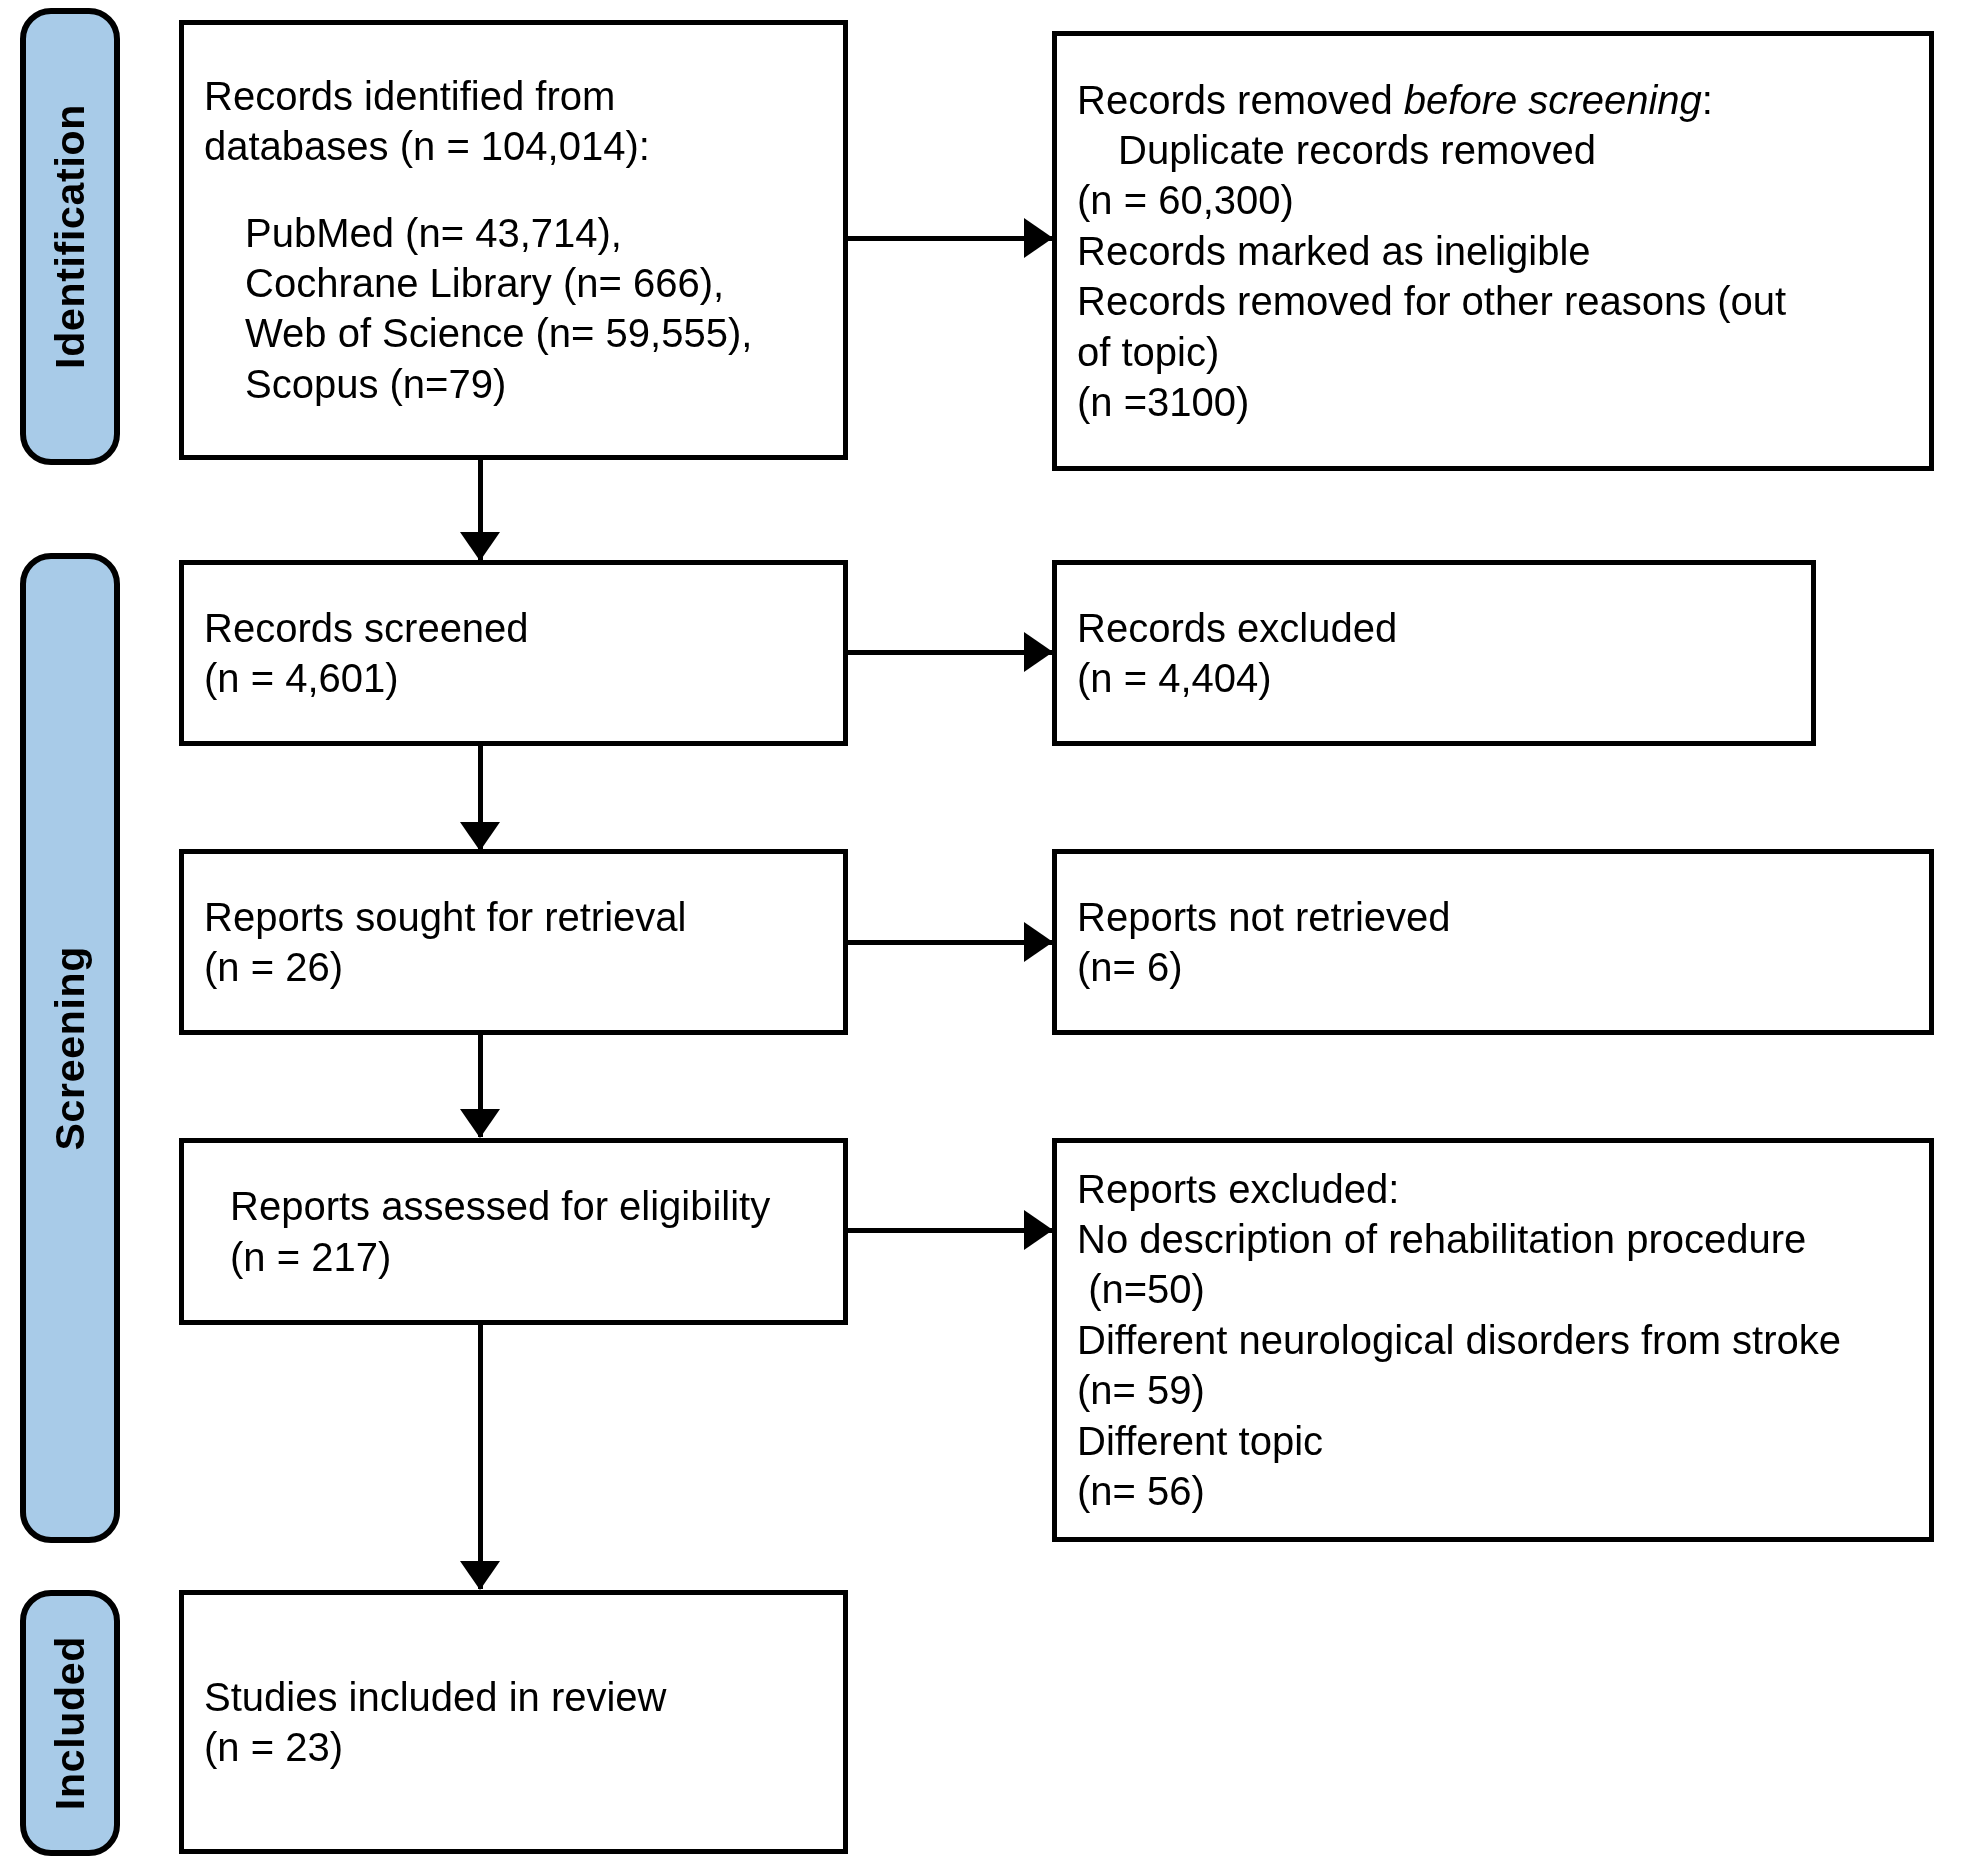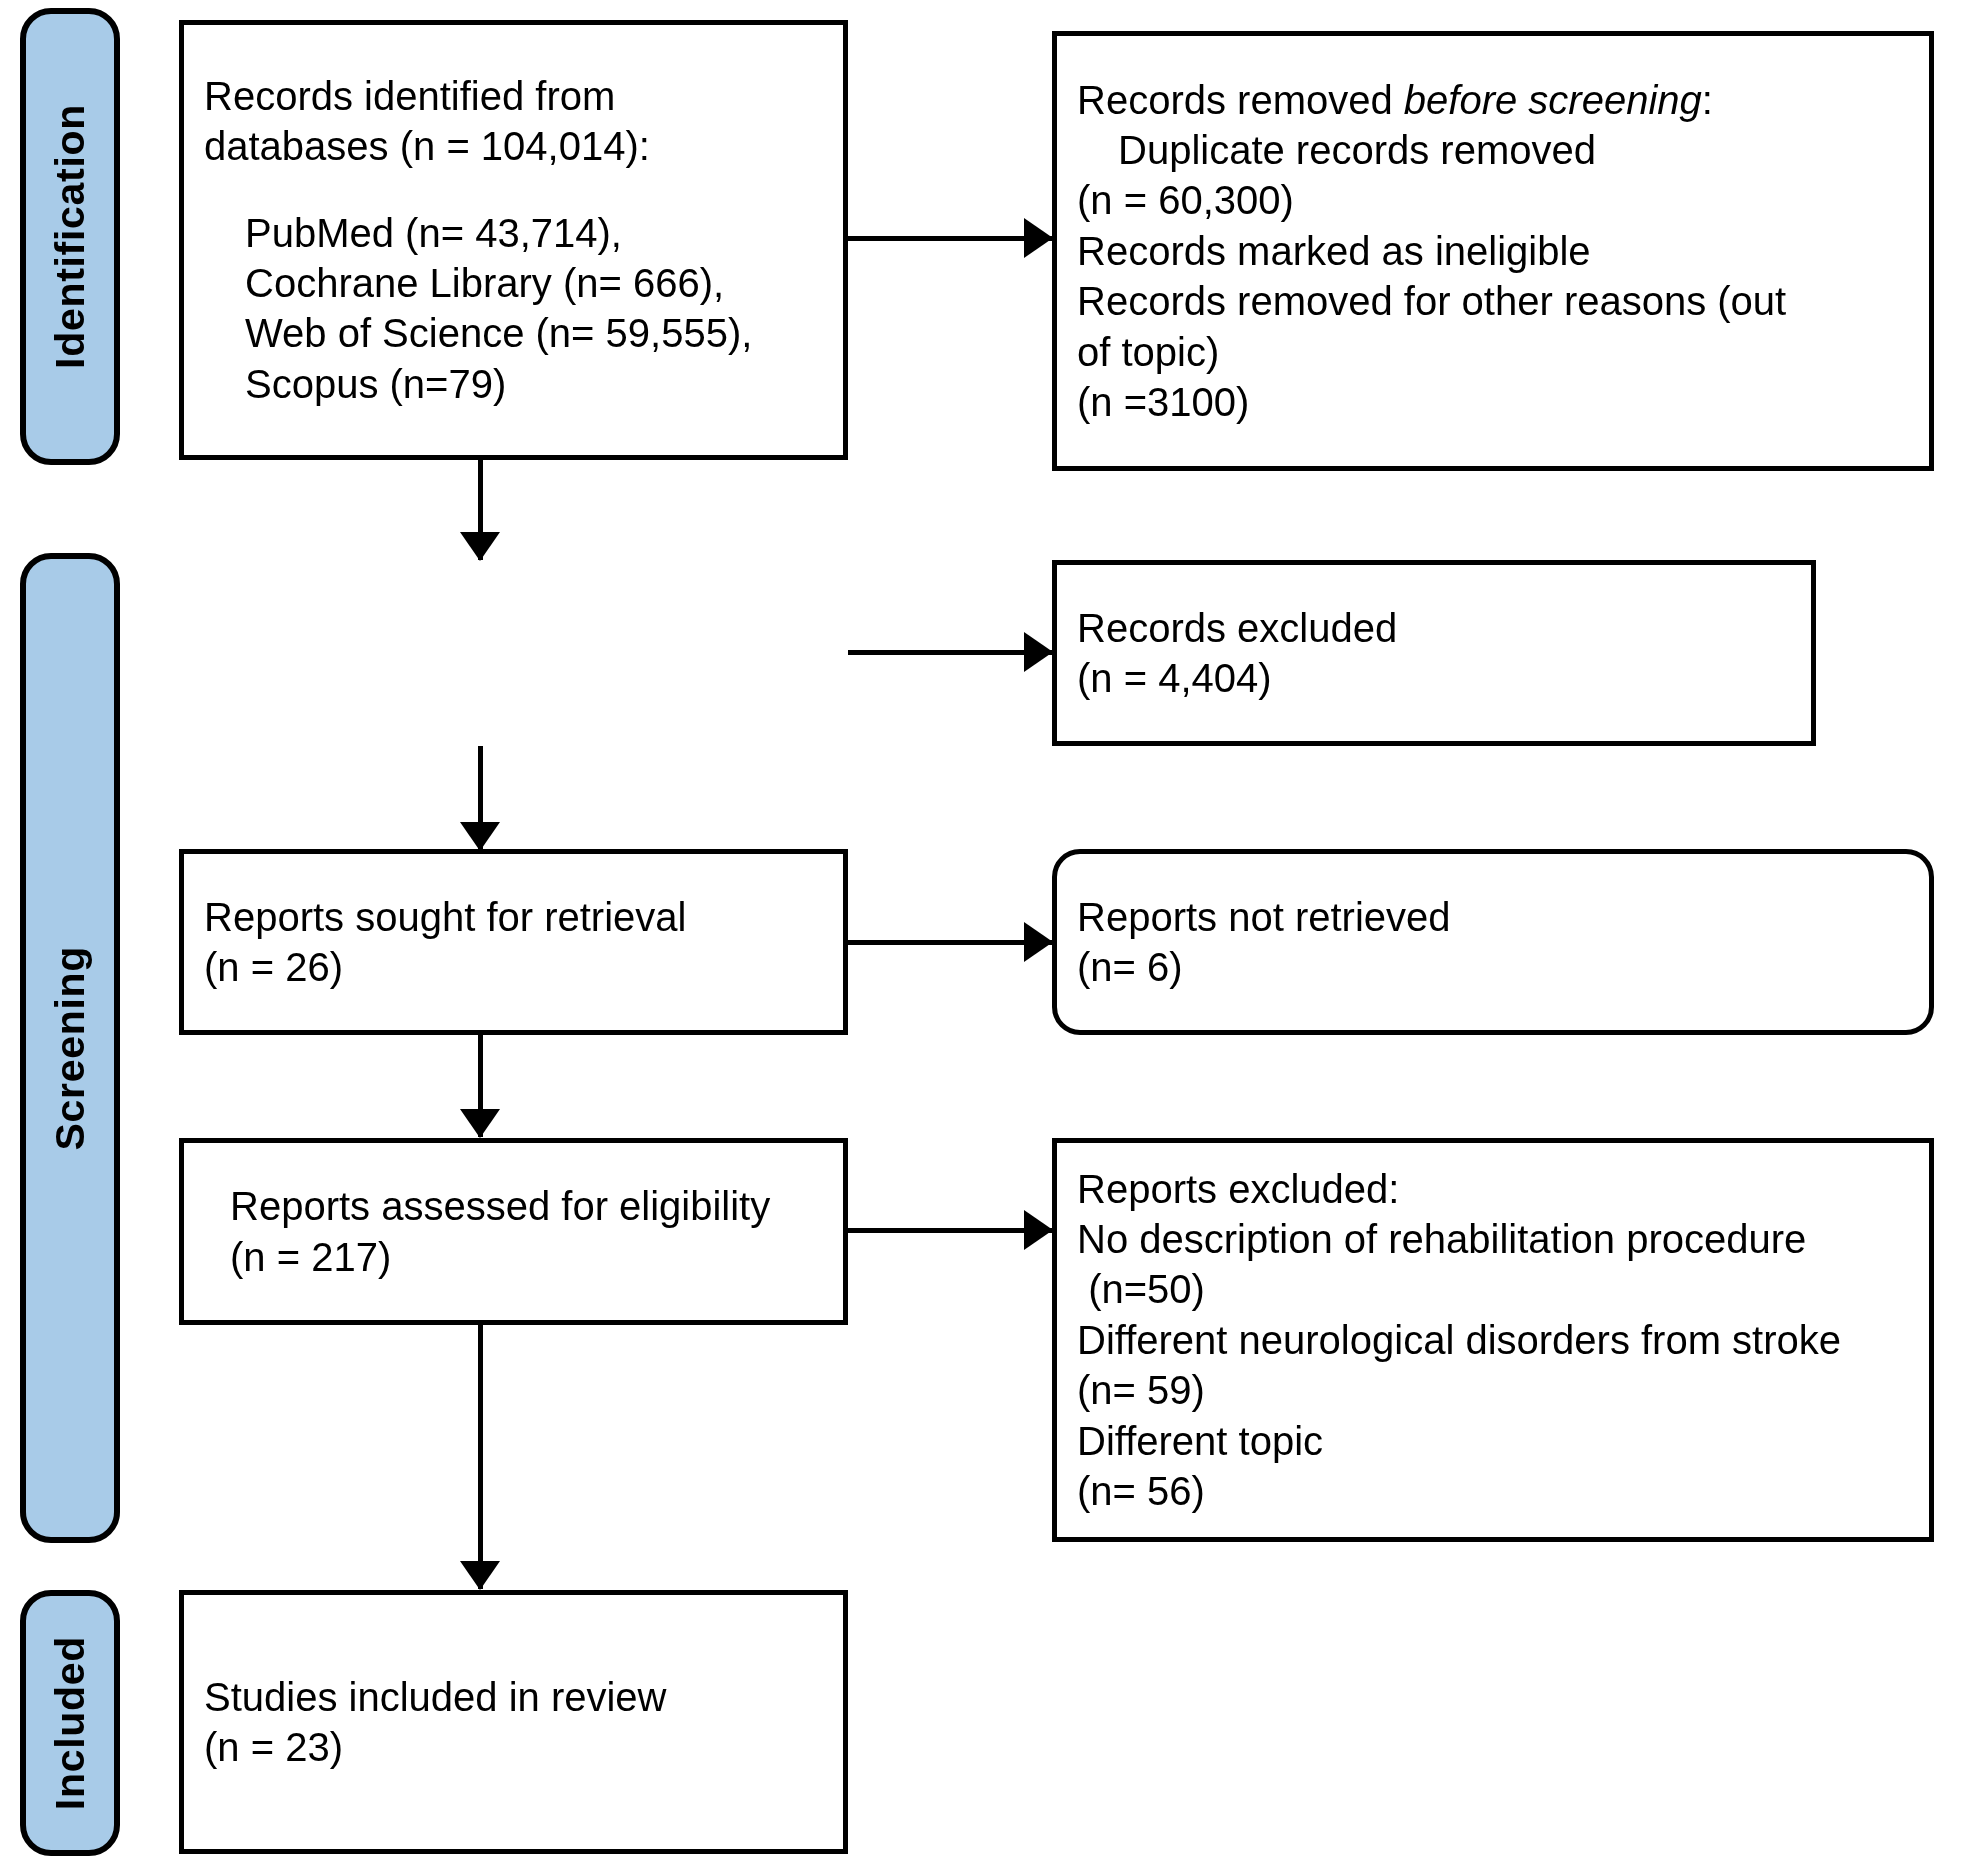--- a/index.html
+++ b/index.html
@@ -74,21 +74,21 @@
   
   #box-identified   { left: 179px; top: 20px;   width: 669px; height: 440px; }
   #box-screened     { left: 179px; top: 560px;  width: 669px; height: 186px; }
   #box-sought       { left: 179px; top: 849px; width: 669px; height: 186px; }
   #box-assessed     { left: 179px; top: 1138px; width: 669px; height: 187px; padding-left: 46px; }
   #box-included     { left: 179px; top: 1590px; width: 669px; height: 264px; }
 
   
   #box-removed      { left: 1052px; top: 31px;   width: 882px; height: 440px; }
   #box-rec-excluded { left: 1052px; top: 560px;  width: 764px; height: 186px; }
-  #box-not-retrieved{ left: 1052px; top: 849px; width: 882px; height: 186px; border-radius: 28px; }
+  #box-not-retrieved{ left: 1052px; top: 849px; width: 882px; height: 186px; }
   #box-rep-excluded { left: 1052px; top: 1138px; width: 882px; height: 404px; }
 
   
   .conn-v {
     position: absolute;
     width: 4.7px;
     background: #000000;
   }
   .conn-v .arrowhead-down {
     position: absolute;
@@ -147,20 +147,24 @@
 
   <div class="flow-box" id="box-identified">
     <div class="box-text">Records identified from</div>
     <div class="box-text">databases (n = 104,014):</div>
     <div class="box-text indent spacer-above">PubMed (n= 43,714),</div>
     <div class="box-text indent">Cochrane Library (n= 666),</div>
     <div class="box-text indent">Web of Science (n= 59,555),</div>
     <div class="box-text indent">Scopus (n=79)</div>
   </div>
 
+  <div class="flow-box" id="box-screened">
+    <div class="box-text">Records screened</div>
+    <div class="box-text">(n = 4,601)</div>
+  </div>
 
   <div class="flow-box" id="box-sought">
     <div class="box-text">Reports sought for retrieval</div>
     <div class="box-text">(n = 26)</div>
   </div>
 
   <div class="flow-box" id="box-assessed">
     <div class="box-text">Reports assessed for eligibility</div>
     <div class="box-text">(n = 217)</div>
   </div>

